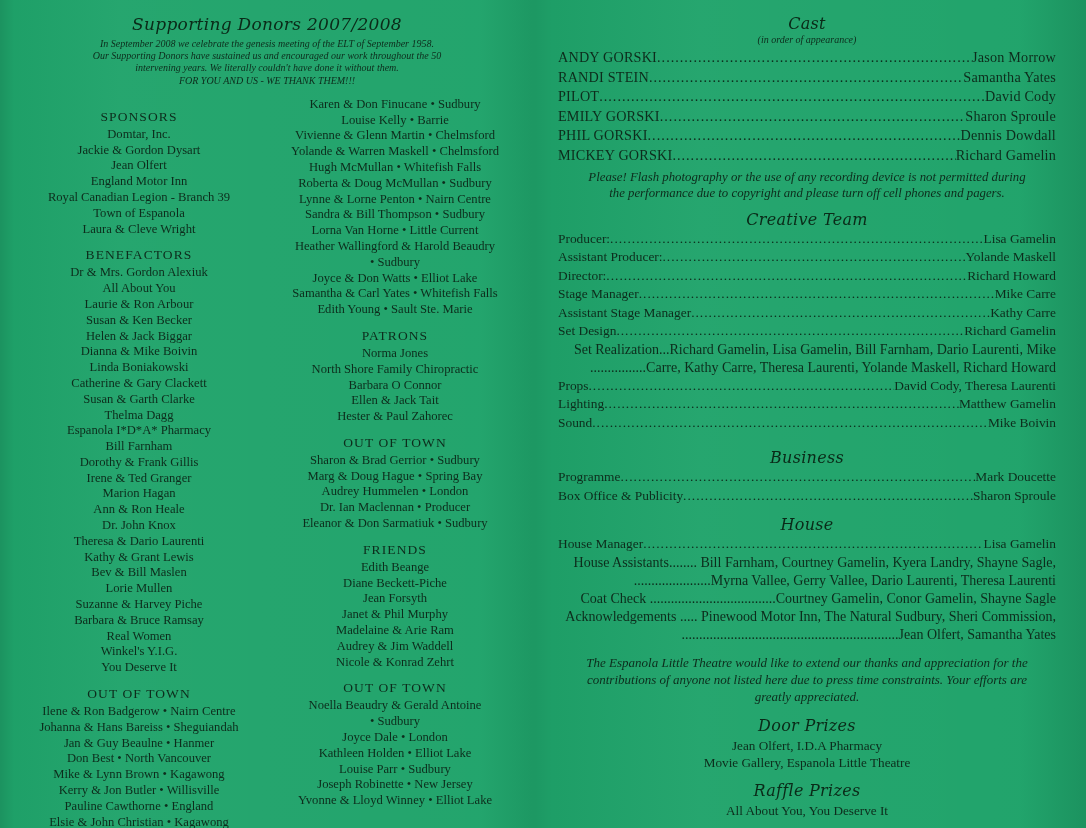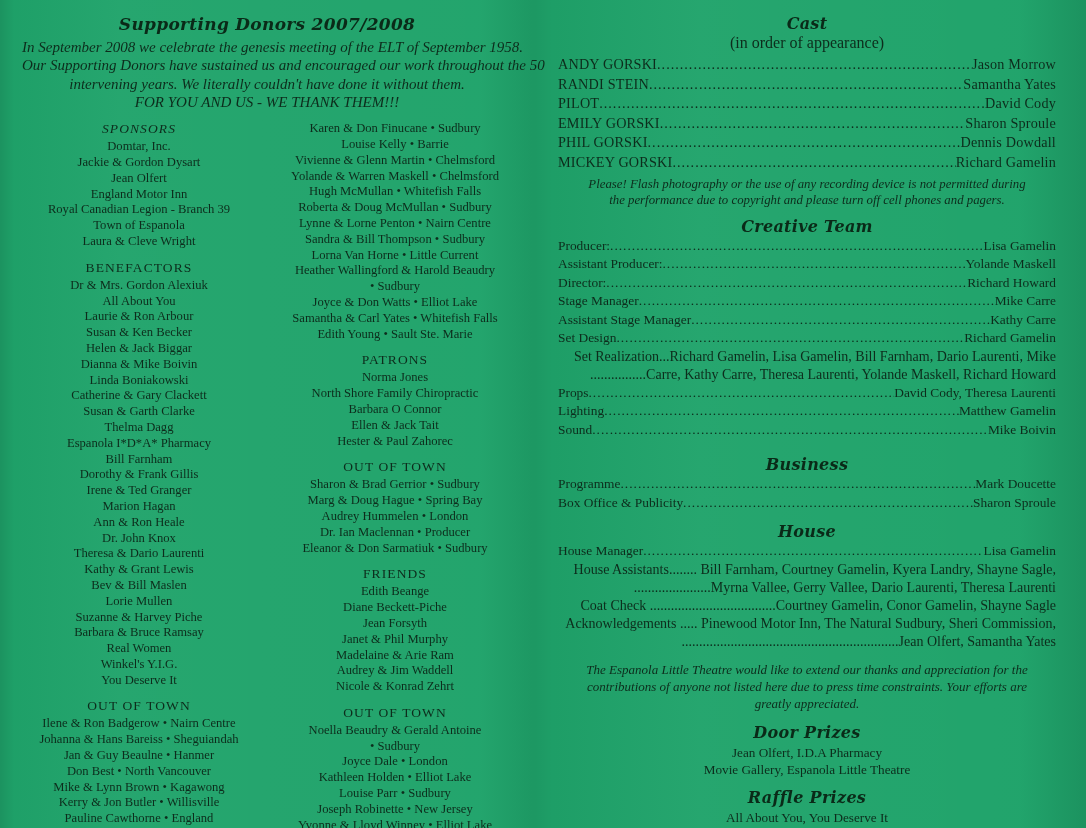--- a/index.html
+++ b/index.html
@@ -41,65 +41,66 @@
   .right-panel {
     width: 552px;
     box-sizing: border-box;
     padding: 14px 30px 12px 24px;
     position: relative;
   }
 
   .script-title {
     font-family: "DejaVu Serif", serif;
     font-style: italic;
-    font-weight: bold;
+    font-weight: normal;
     text-align: center;
     color: #0a2a18;
     letter-spacing: 0.3px;
   }
   .donors-title {
     font-size: 17px;
     margin-bottom: 4px;
   }
   .intro {
     font-style: italic;
-    font-size: 15px;
+    font-size: 10px;
     text-align: center;
     line-height: 1.22;
     margin: 0 6px 10px 6px;
   }
   .intro div { white-space: nowrap; }
 
   .columns {
     display: flex;
     gap: 10px;
   }
   .col {
     width: 50%;
     text-align: center;
   }
   .section-head {
     font-size: 13.5px;
     letter-spacing: 1.1px;
     margin: 10px 0 2px 0;
   }
-  .section-head.first { margin-top: 0; font-style: italic; }
+  .section-head.first { margin-top: 12px; }
   .entry {
     font-size: 12.6px;
     line-height: 1.255;
     white-space: nowrap;
   }
 
   
   .r-head {
     font-size: 16px;
     margin: 0 0 1px 0;
   }
   .r-sub {
-    font-size: 16px;
+    font-style: italic;
+    font-size: 10px;
     text-align: center;
     margin-bottom: 3px;
   }
   .dotrow {
     display: flex;
     align-items: flex-start;
     font-size: 13.4px;
     line-height: 1.31;
     white-space: nowrap;
   }

